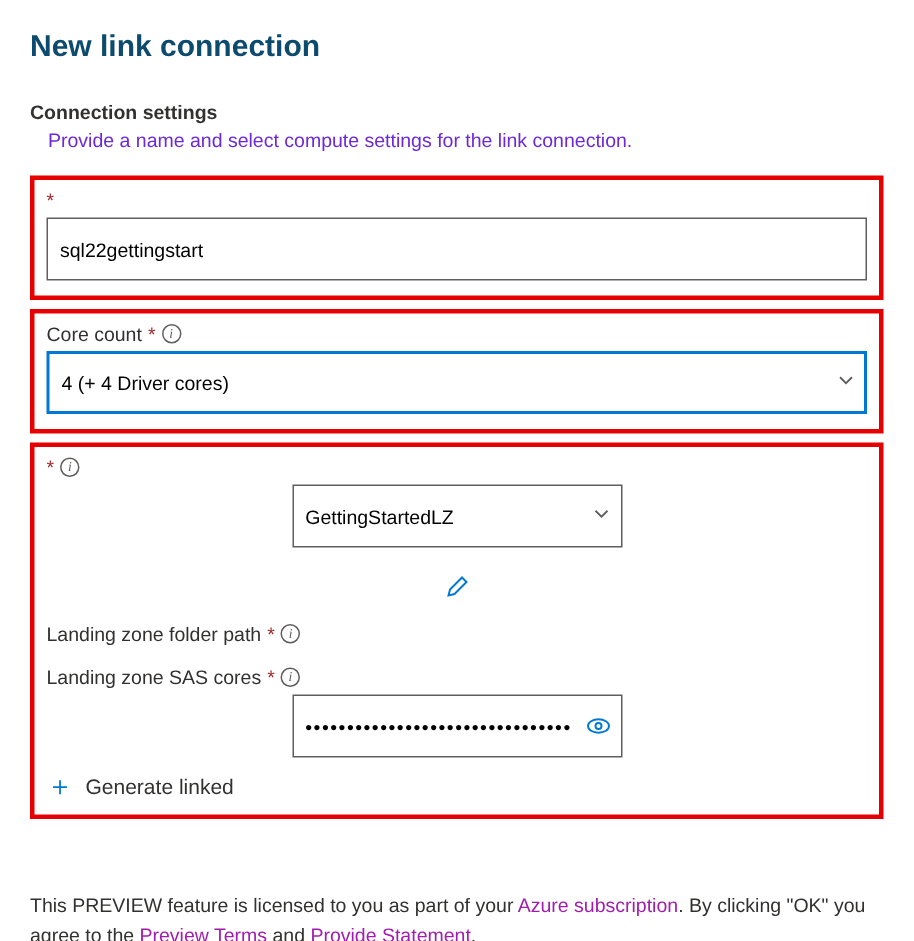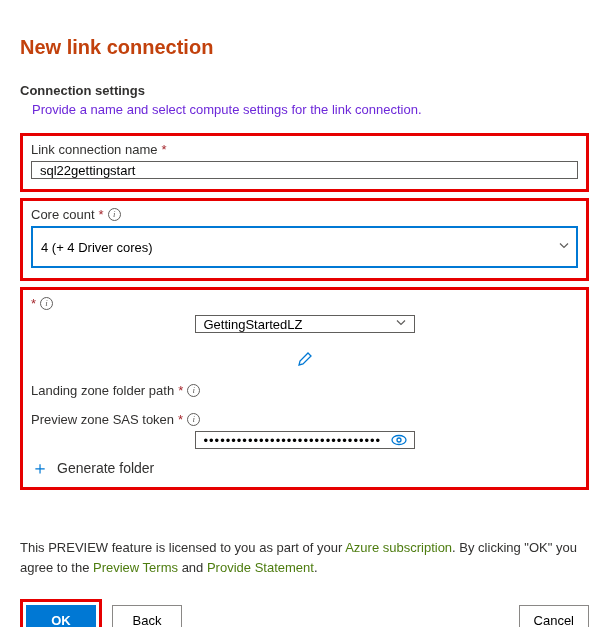--- a/index.html
+++ b/index.html
@@ -8,22 +8,22 @@
     padding: 20px;
     font-family: "Segoe UI", -apple-system, sans-serif;
     font-size: 13px;
     color: #323130;
     width: 609px;
     background: #fff;
   }
   h1 {
     font-size: 20px;
     font-weight: 600;
-    margin: 16px 0 24px 0;
-    color: #c2410c;
+    margin: 0 0 24px 0;
+    color: #0c4a6e;
   }
   .section-title {
     font-size: 13px;
     font-weight: 600;
     margin: 0 0 4px 0;
   }
   .section-desc {
     font-size: 13px;
     color: #6d28d9;
     margin: 0 0 16px 12px;
@@ -50,21 +50,21 @@
     border: 1px solid #605e5c;
     border-radius: 50%;
     font-size: 9px;
     line-height: 1;
     color: #605e5c;
     font-style: italic;
     font-family: Georgia, serif;
   }
   .text-input, .select-input {
     width: 100%;
-    height: 18px;
+    height: 42px;
     border: 1px solid #605e5c;
     padding: 0 8px;
     font-size: 13px;
     font-family: inherit;
     background: #fff;
   }
   .select-input {
     appearance: none;
     padding-right: 28px;
     background-image: none;
@@ -123,21 +123,21 @@
     color: #0078d4;
     font-size: 18px;
     font-weight: 300;
     line-height: 1;
   }
   .preview {
     margin-top: 48px;
     font-size: 13px;
     line-height: 1.5;
   }
-  .preview a { color: #4d7c0f; text-decoration: none; }
+  .preview a { color: #a21caf; text-decoration: none; }
   .footer {
     display: flex;
     align-items: center;
     gap: 10px;
     margin-top: 22px;
   }
   .btn {
     height: 30px;
     min-width: 70px;
     padding: 0 14px;
@@ -164,21 +164,20 @@
 <body>
 
 <h1>New link connection</h1>
 
 <div class="section-title">Connection settings</div>
 <div class="section-desc">Provide a name and select compute settings for the link connection.</div>
 
 <div class="redbox">
   <div class="field-group">
     <div class="field-label">
-      <span>Link connection name</span>
       <span class="req">*</span>
     </div>
     <input class="text-input" type="text" value="sql22gettingstart" style="">
   </div>
 </div>
 
 <div class="redbox">
   <div class="field-group">
     <div class="field-label">
       <span>Core count</span>
@@ -224,38 +223,38 @@
   <div class="field-group">
     <div class="field-label">
       <span>Landing zone folder path</span>
       <span class="req">*</span>
       <span class="info-icon">i</span>
     </div>
   </div>
 
   <div class="field-group">
     <div class="field-label">
-      <span>Preview zone SAS token</span>
+      <span>Landing zone SAS cores</span>
       <span class="req">*</span>
       <span class="info-icon">i</span>
     </div>
     <div class="row">
       <div class="password-wrap">
         <input class="text-input" type="password" value="••••••••••••••••••••••••••••••••••••••••••••••••••••••••••••••••••••••••••••••••••••••••••••••••••••••••••••••••••••••••••••••••••••••••" style="">
         <span class="icon-btn eye">
           <svg width="18" height="18" viewBox="0 0 18 18">
               <ellipse cx="9" cy="9" rx="7" ry="4.5" fill="none" stroke="#0078d4" stroke-width="1.3"></ellipse>
               <circle cx="9" cy="9" r="2" fill="none" stroke="#0078d4" stroke-width="1.3"></circle>
             </svg>
         </span>
       </div>
     </div>
     <div class="gen-row">
       <span class="plus">＋</span>
-      <span>Generate folder</span>
+      <span>Generate linked</span>
     </div>
   </div>
 
 </div>
 
 <div class="preview">
   <span>This PREVIEW feature is licensed to you as part of your </span><a href="#">Azure subscription</a><span>. By clicking "OK" you agree to the </span><a href="#">Preview Terms</a><span> and </span><a href="#">Provide Statement</a><span>.</span>
 </div>
 
 <div class="footer">

